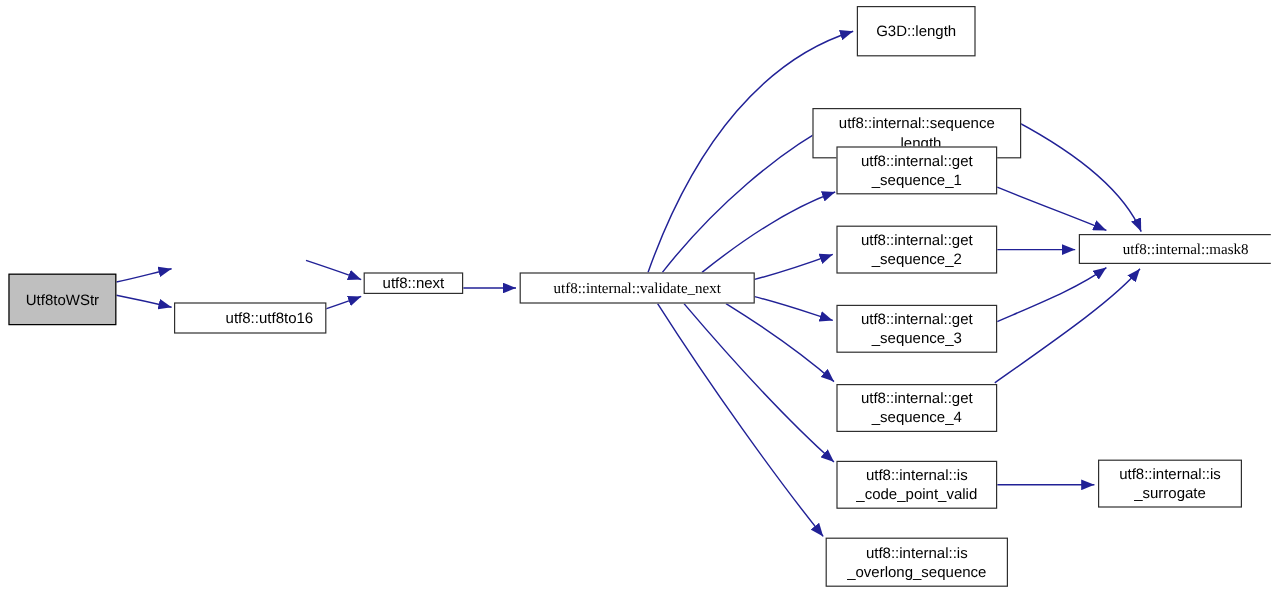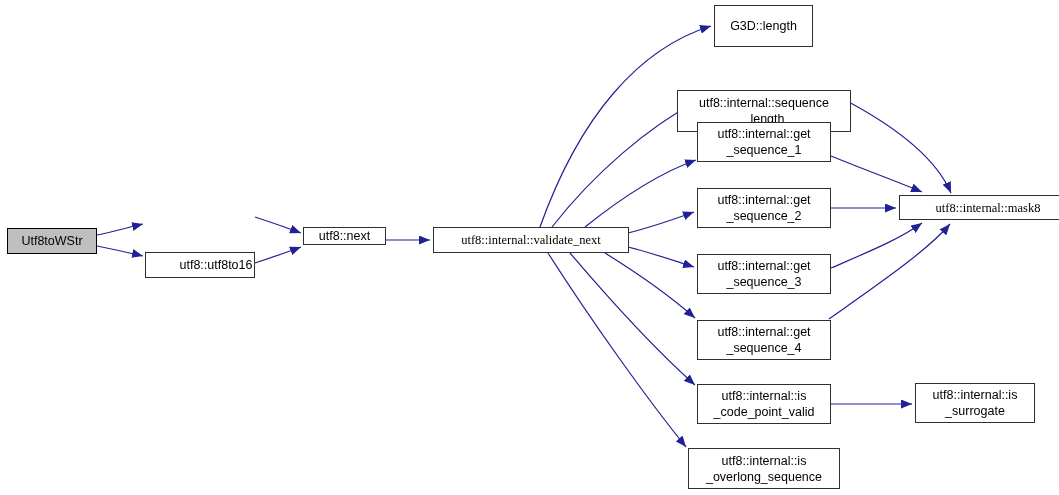--- a/index.html
+++ b/index.html
@@ -70,26 +70,26 @@
     <path class="edge" marker-end="url(#arrowhead)" d="M 570,253 C 610,300 658,352 695,385"></path>
     <path class="edge" marker-end="url(#arrowhead)" d="M 548,253 C 592,322 648,400 686,447"></path>
     <path class="edge" marker-end="url(#arrowhead)" d="M 845,100 C 898,128 936,158 951,193"></path>
     <path class="edge" marker-end="url(#arrowhead)" d="M 831,156 C 868,171 898,182 922,192"></path>
     <path class="edge" marker-end="url(#arrowhead)" d="M 831,208 L 896,208"></path>
     <path class="edge" marker-end="url(#arrowhead)" d="M 831,268 C 868,252 898,240 922,223"></path>
     <path class="edge" marker-end="url(#arrowhead)" d="M 829,319 C 880,283 928,250 950,224"></path>
     <path class="edge" marker-end="url(#arrowhead)" d="M 831,404 L 912,404"></path>
   </svg>
 
-  <div class="node root" style="left:7px; top:228px; width:90px; height:26px;">
+  <div class="node root" style="left:7px; top:228px; width:90px; height:43px;">
     <span class="lbl">Utf8toWStr</span>
   </div>
 
 
-  <div class="node" style="left:145px; top:252px; width:110px; height:26px;padding-left:32px;">
+  <div class="node" style="left:145px; top:252px; width:127px; height:26px;padding-left:32px;">
     <span class="lbl">utf8::utf8to16</span>
   </div>
 
   <div class="node" style="left:303px; top:227px; width:83px; height:18px;">
     <span class="lbl">utf8::next</span>
   </div>
 
   <div class="node" style="left:433px; top:227px; width:196px; height:26px;font-family:Liberation Serif, serif;">
     <span class="lbl">utf8::internal::validate_next</span>
   </div>

